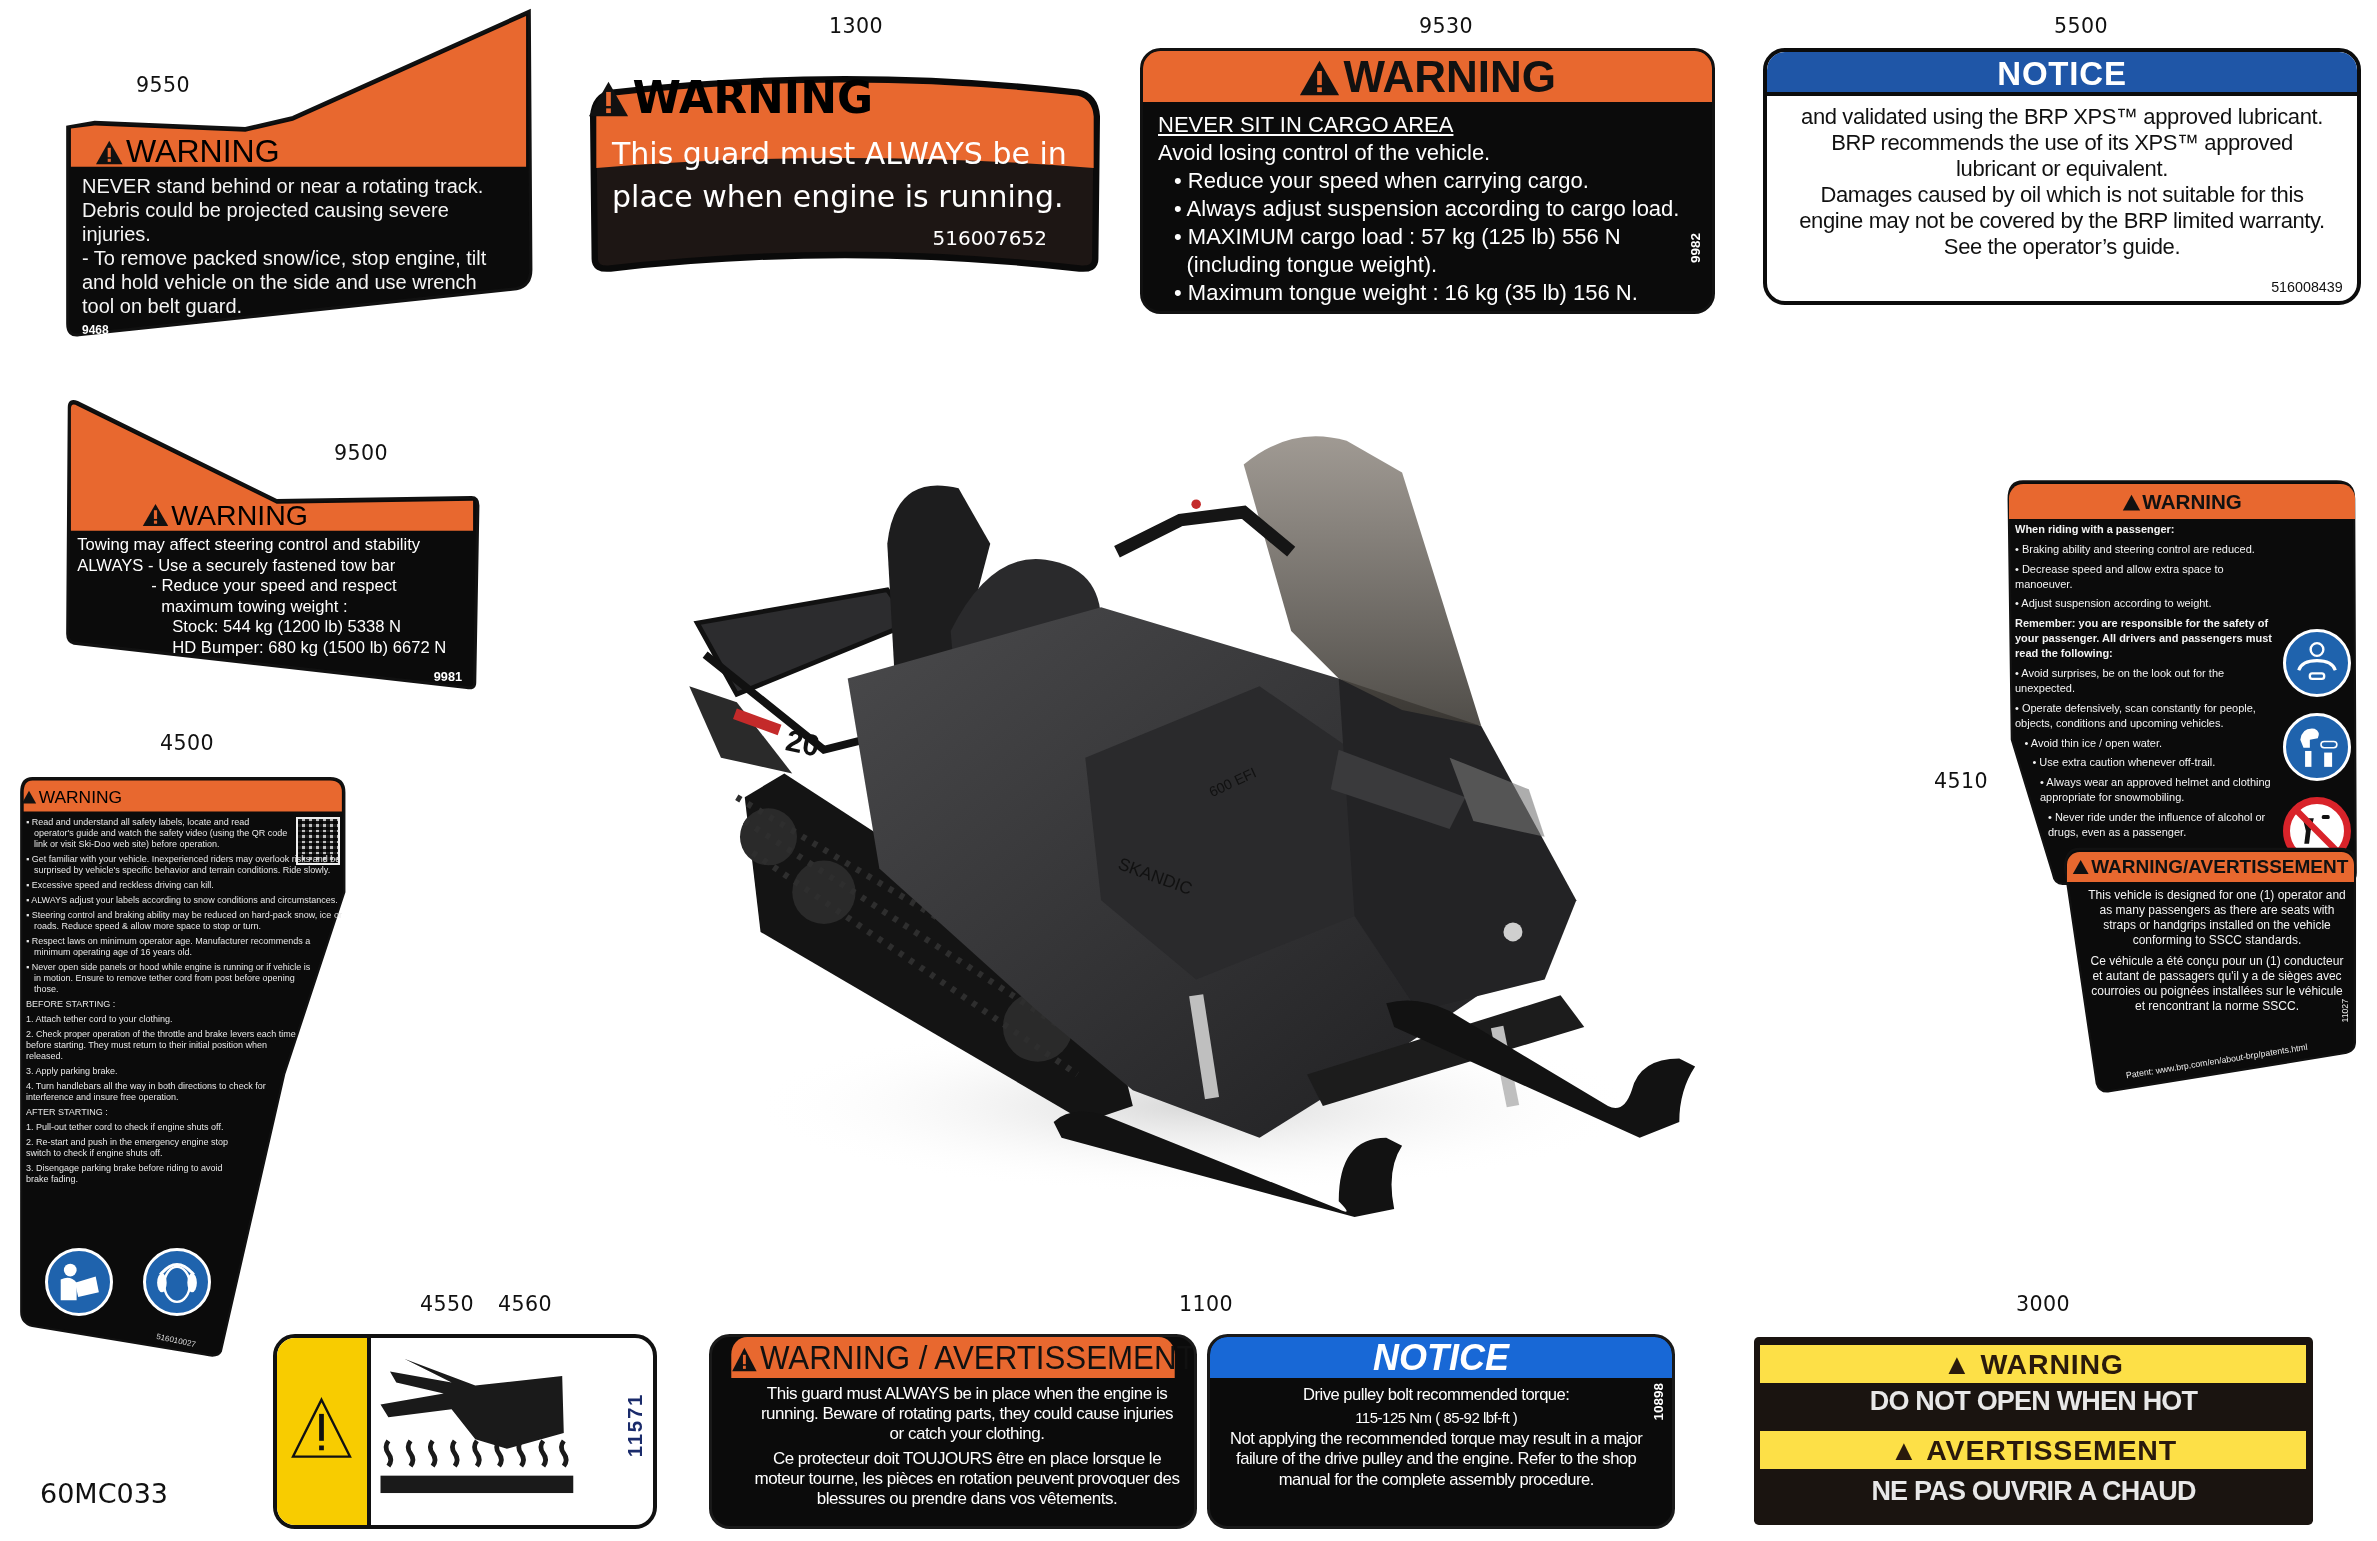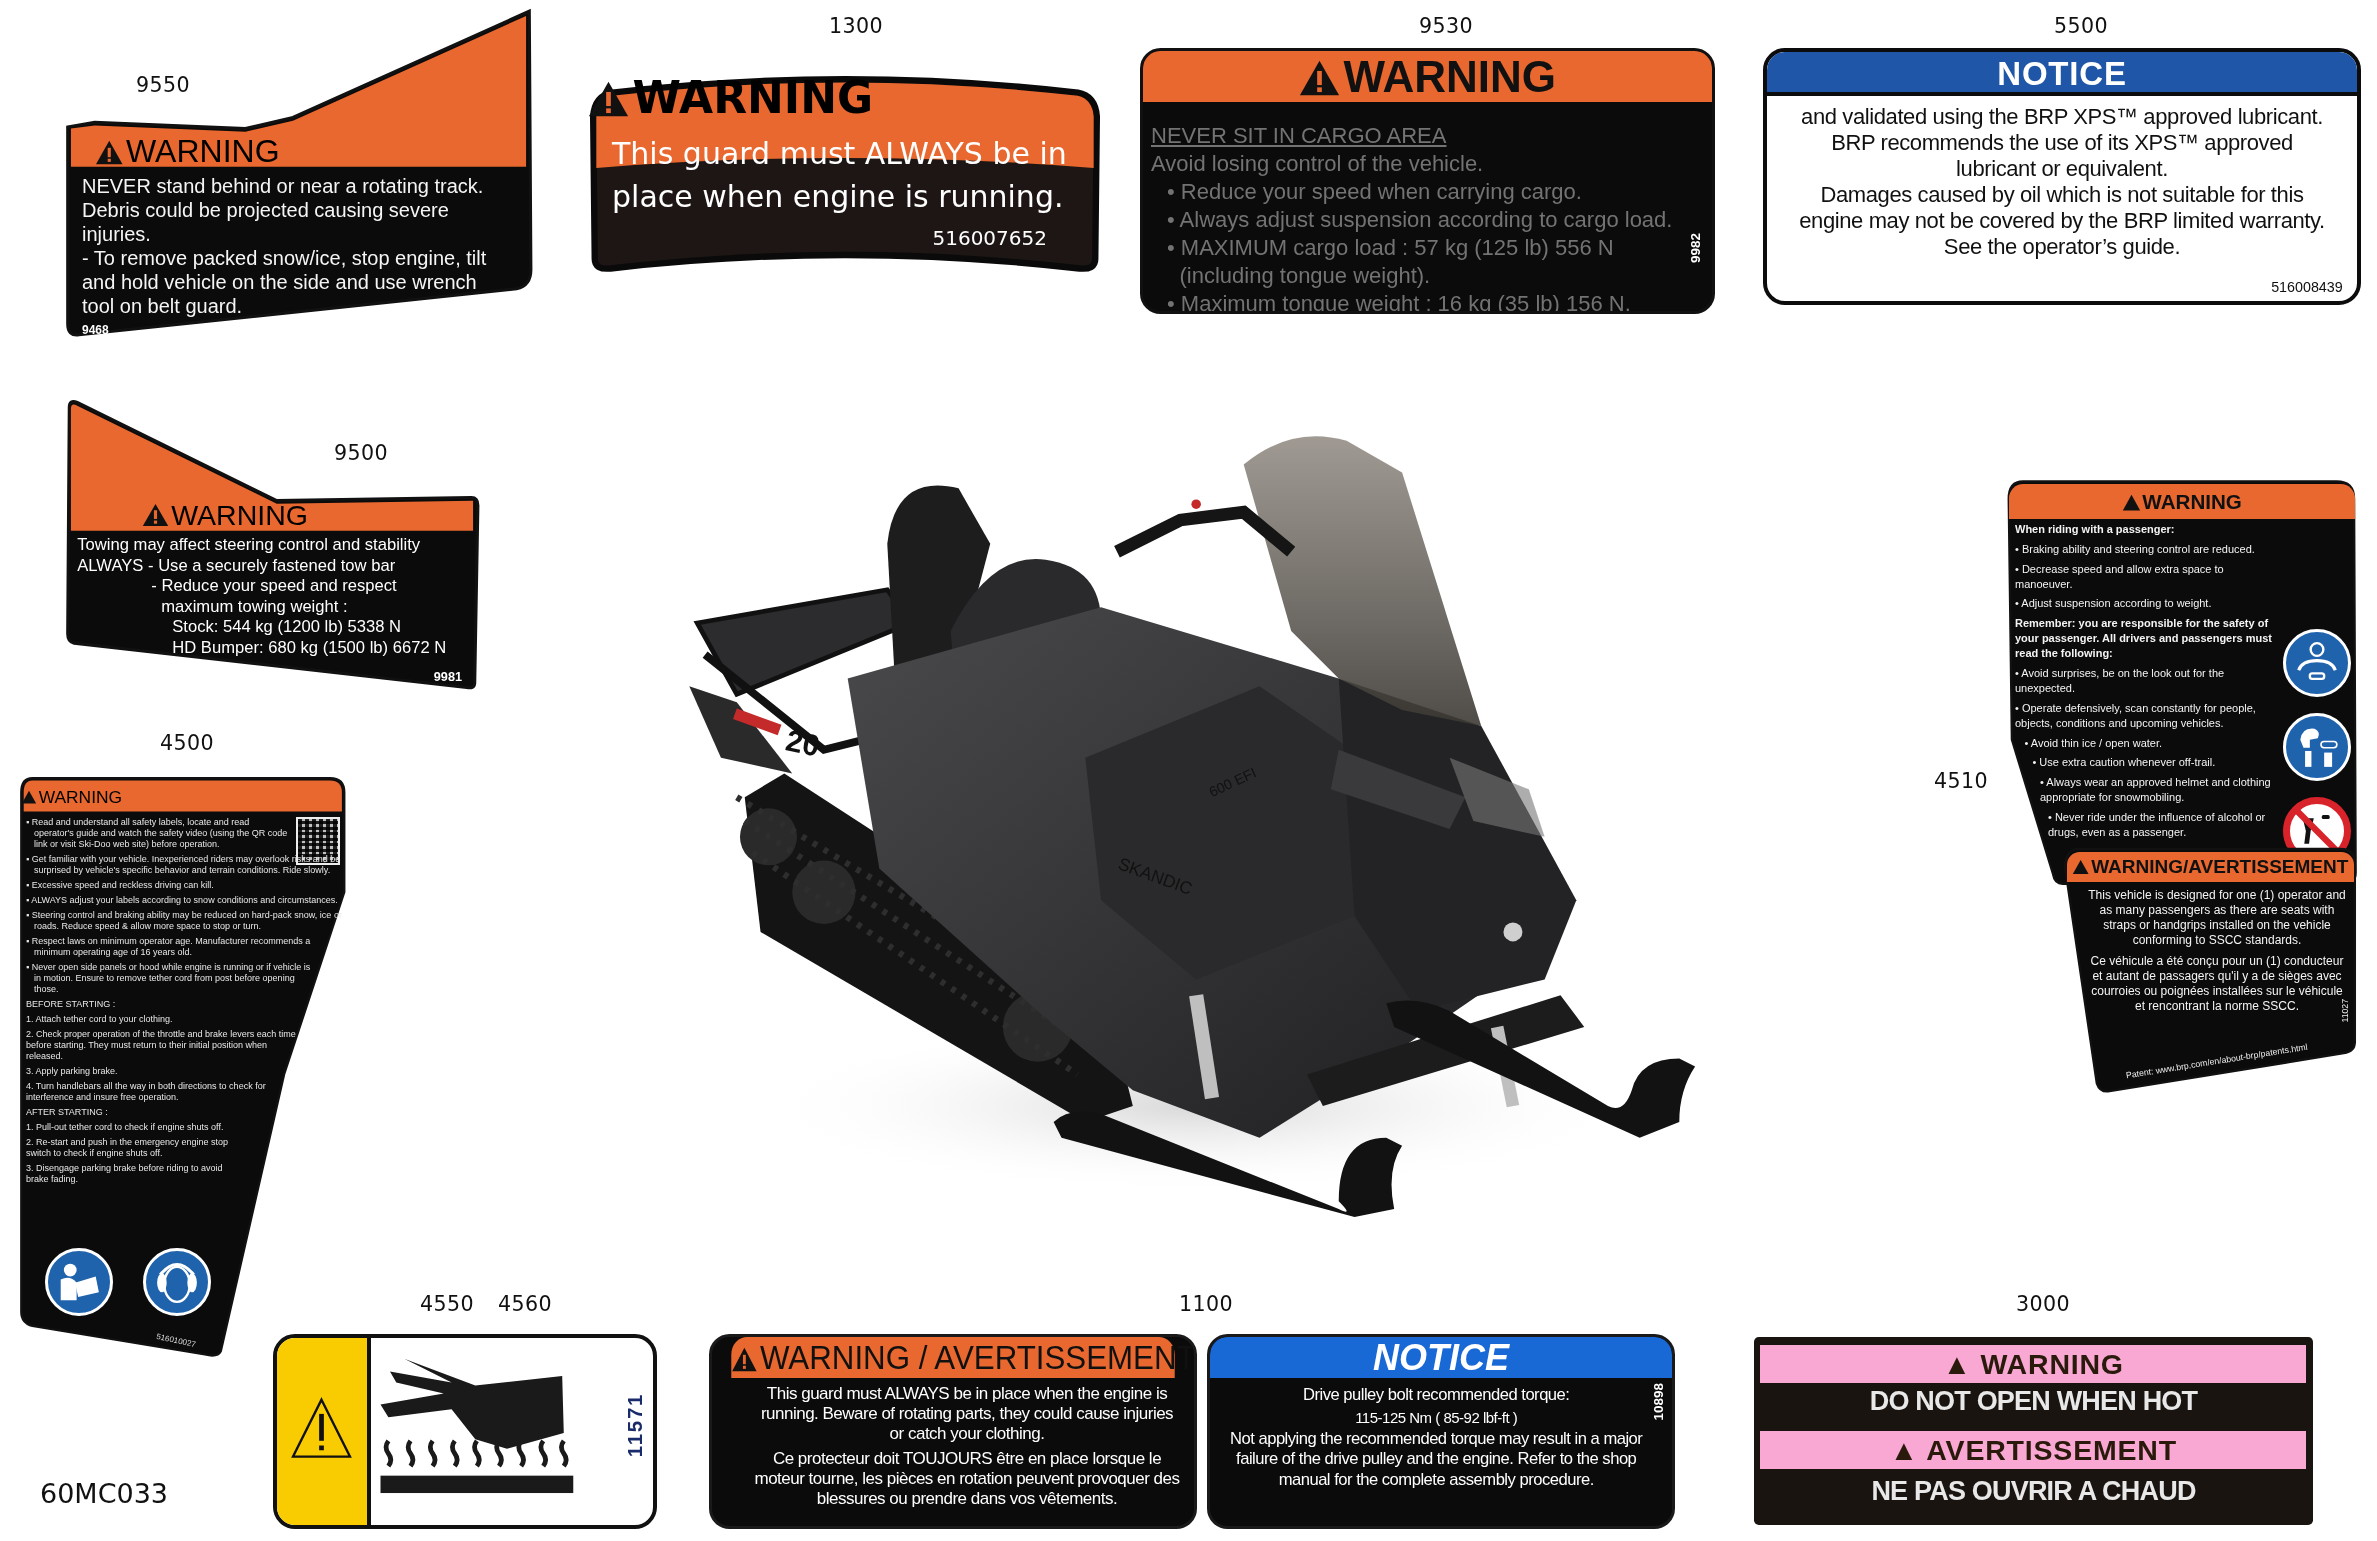--- a/index.html
+++ b/index.html
@@ -21,21 +21,21 @@
 
   
   #d1300 { left: 588px; top: 61px; width: 514px; height: 217px; }
   #d1300 .head { position: absolute; left: 0; top: 3.2px; width: 514px; height: 68px; font-size: 44px; line-height: 68px; font-family: "DejaVu Sans", sans-serif; }
   #d1300 .txt { position: absolute; left: 24px; top: 71px; width: 468px; font-family: "DejaVu Sans", sans-serif; font-size: 30px; line-height: 43px; color: #fff; }
   #d1300 .code { position: absolute; right: 55px; top: 165px; font-size: 20px; color: #fff; font-family: "DejaVu Sans", sans-serif; }
 
   
   #d9530 { left: 1140px; top: 48px; width: 575px; height: 266px; border-radius: 20.6px; background: #0b0b0b; border: 3.2px solid #111; }
   #d9530 .head { height: 51px; font-size: 44px; line-height: 51px; }
-  #d9530 .txt { padding: 20px 8px 0 8px; font-size: 22px; line-height: 28px; color: #737373; }
+  #d9530 .txt { padding: 9px 8px 0 8px; font-size: 22px; line-height: 28px; color: #ffffff; margin-left: 7px; }
   #d9530 .txt .u { text-decoration: underline; }
   #d9530 .txt .b { padding-left: 16px; }
   #d9530 .txt .b2 { padding-left: 28.5px; }
   #d9530 .vcode { position: absolute; right: 9.5px; top: 182px; font-size: 13.5px; color: #fff; writing-mode: vertical-rl; transform: rotate(180deg); font-weight: bold; }
 
   
   #d5500 { left: 1763px; top: 48px; width: 598px; height: 257px; border-radius: 22px; background: #fff; border: 4px solid #0c0c0c; }
   #d5500 .head { height: 44px; font-size: 33px; line-height: 44px; border-bottom: 4.8px solid #0c0c0c; font-family: "Liberation Sans", sans-serif; letter-spacing: 0.8px; }
   #d5500 .txt { padding: 8px 11px 0 11px; text-align: center; font-size: 22px; line-height: 26px; color: #111; letter-spacing: -0.4px; }
   #d5500 .code { position: absolute; right: 14.3px; bottom: 6.3px; font-size: 14.3px; color: #111; }
@@ -91,21 +91,21 @@
   #d1100w .txt p { margin-bottom: 4.8px; margin-left: 28px; }
 
   
   #d1100n { left: 1207px; top: 1334px; width: 468px; height: 195px; border-radius: 20.6px; background: #0b0b0b; border: 3.2px solid #1a1a1a; }
   #d1100n .head { height: 41px; font-size: 36px; line-height: 41px; background: #1868d6; font-style: italic; }
   #d1100n .txt { text-align: center; font-size: 16.6px; line-height: 23px; color: #fff; padding: 4.8px 20.6px 0 11px; letter-spacing: -0.5px; }
   #d1100n .vcode { position: absolute; right: 6.3px; top: 46px; font-size: 13.5px; color: #fff; writing-mode: vertical-rl; transform: rotate(180deg); font-weight: bold; }
 
   
   #d3000 { left: 1754px; top: 1337px; width: 559px; height: 188px; background: #1a1410; border-radius: 4.8px; filter: blur(0.6px); }
-  #d3000 .band { position: absolute; left: 6.3px; width: 546px; height: 38px; background: #f9a8d4; color: #2a1a0c; font-weight: bold; font-size: 28.5px; line-height: 38px; text-align: center; letter-spacing: 0.8px; }
+  #d3000 .band { position: absolute; left: 6.3px; width: 546px; height: 38px; background: #fde047; color: #2a1a0c; font-weight: bold; font-size: 28.5px; line-height: 38px; text-align: center; letter-spacing: 0.8px; }
   #d3000 .line { position: absolute; left: 0; width: 559px; text-align: center; color: #e8e8e8; font-weight: bold; font-size: 27px; letter-spacing: -0.8px; }
 
   
   #sled { position: absolute; left: 689px; top: 425px; width: 1046px; height: 792px; }
 
   #fig-code { position: absolute; left: 40px; top: 1478px; font-family: "DejaVu Sans", sans-serif; font-size: 27px; color: #111; }
 </style>
 </head>
 <body>
 

